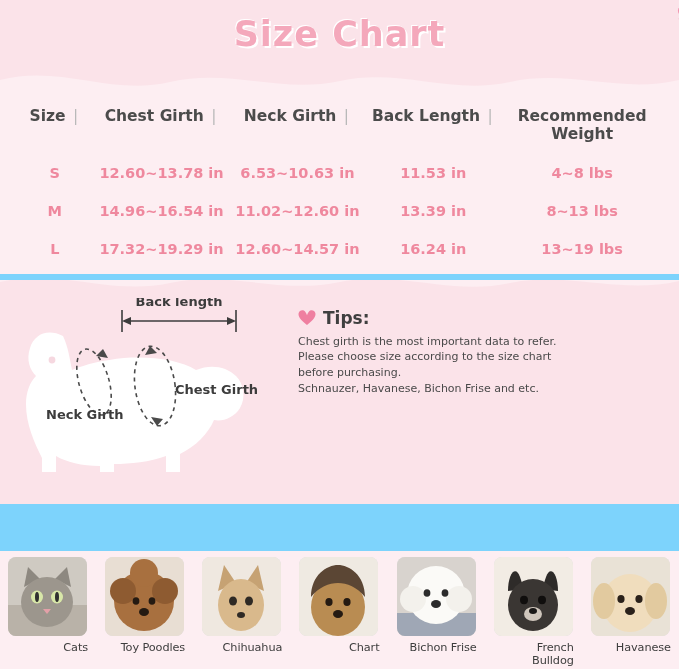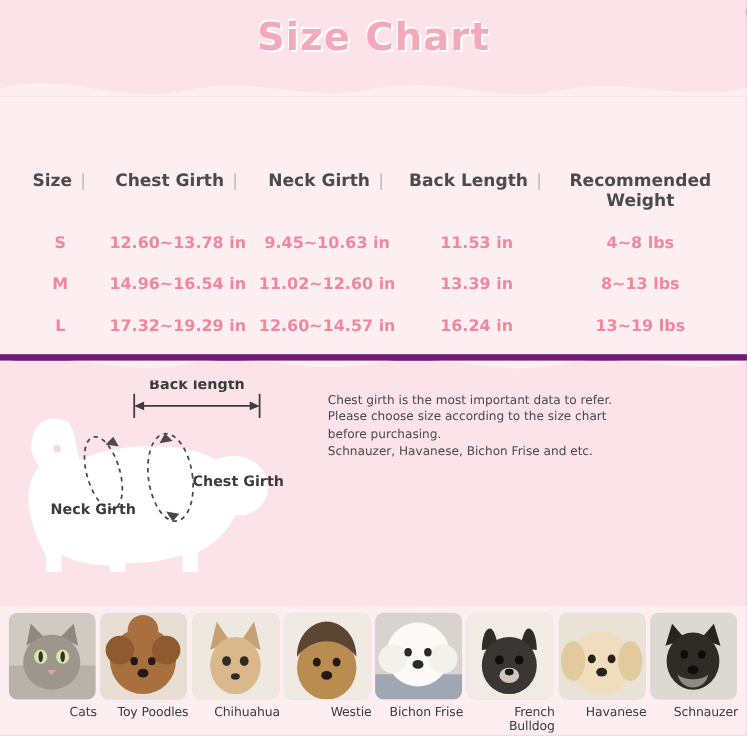--- a/index.html
+++ b/index.html
@@ -12,21 +12,21 @@
     font-family: "DejaVu Sans", sans-serif;
     background: #fdeef2;
     overflow: hidden;
     position: relative;
   }
 
   .page {
     position: relative;
     width: 679px;
     height: 669px;
-    background: #701a75;
+    background: #7dd3fc;
   }
 
   
   .header {
     position: relative;
     height: 88px;
     background: #fbe3e9;
     overflow: hidden;
   }
   .header-wave {
@@ -64,21 +64,20 @@
   
   .table-area {
     position: relative;
     padding: 14px 16px 6px 16px;
     background: #fdeef2;
   }
   table.size-table {
     width: 100%;
     border-collapse: collapse;
     table-layout: fixed;
-    margin-top: 48px;
   }
   table.size-table th {
     font-size: 15.5px;
     font-weight: bold;
     color: #4b4b4b;
     padding: 6px 0 10px 0;
     text-align: center;
     vertical-align: top;
     line-height: 1.15;
   }
@@ -235,21 +234,21 @@
           </th>
           <th class="col-weight">
             <span>Recommended Weight</span>
           </th>
         </tr>
       </thead>
       <tbody>
         <tr>
           <td class="rowlabel">S</td>
           <td>12.60~13.78 in</td>
-          <td>9.45~10.63 in</td>
+          <td>6.53~10.63 in</td>
           <td>11.53 in</td>
           <td>4~8 lbs</td>
         </tr>
         <tr>
           <td class="rowlabel">M</td>
           <td>14.96~16.54 in</td>
           <td>11.02~12.60 in</td>
           <td>13.39 in</td>
           <td>8~13 lbs</td>
         </tr>
@@ -298,20 +297,27 @@
           <polygon points="157,128 151,119 163,121" fill="#4a4a4a"></polygon>
           <text x="175" y="96" font-family="DejaVu Sans, sans-serif" font-size="13" font-weight="bold" fill="#3c3c3c">Chest Girth</text>
 
           <ellipse cx="94" cy="84" rx="15" ry="34" fill="none" stroke="#4a4a4a" stroke-width="1.6" stroke-dasharray="4 4" transform="rotate(-16 94 84)"></ellipse>
           <polygon points="103,51 96,58 108,60" fill="#4a4a4a"></polygon>
           <text x="46" y="121" font-family="DejaVu Sans, sans-serif" font-size="13" font-weight="bold" fill="#3c3c3c">Neck Girth</text>
         </svg>
       </div>
 
       <div class="tips">
+        <div class="tips-head">
+          <svg class="tips-heart" viewBox="0 0 18 17">
+            <path d="M9 16 C2 10.5, 0 7, 0.6 4.2 C1.3 1.2, 5.2 0.2, 7.2 2.8 C7.8 3.6, 8.6 5, 9 6.2
+                     C9.4 5, 10.2 3.6, 10.8 2.8 C12.8 0.2, 16.7 1.2, 17.4 4.2 C18 7, 16 10.5, 9 16 Z" fill="#ef7fa0"></path>
+          </svg>
+          <span class="tips-title">Tips:</span>
+        </div>
         <div class="tips-body">
           <div>Chest girth is the most important data to refer.</div>
           <div>Please choose size according to the size chart</div>
           <div>before purchasing.</div>
           <div>Schnauzer, Havanese, Bichon Frise and etc.</div>
         </div>
       </div>
     </div>
   </div>
 
@@ -370,21 +376,21 @@
       <div class="breed-photo">
         <svg viewBox="0 0 79 79" width="79" height="79">
           <rect width="79" height="79" fill="#efeae2"></rect>
           <ellipse cx="39" cy="50" rx="27" ry="29" fill="#b98c52"></ellipse>
           <path d="M12 40 C12 18, 28 8, 39 8 C50 8, 66 18, 66 40 C58 30, 48 26, 39 26 C30 26, 20 30, 12 40 Z" fill="#5b4634"></path>
           <ellipse cx="30" cy="45" rx="3.6" ry="4" fill="#241a12"></ellipse>
           <ellipse cx="48" cy="45" rx="3.6" ry="4" fill="#241a12"></ellipse>
           <ellipse cx="39" cy="57" rx="5" ry="4" fill="#241a12"></ellipse>
         </svg>
       </div>
-      <div class="breed-label">Westie</div>
+      <div class="breed-label">Chart</div>
     </div>
 
     <div class="breed">
       <div class="breed-photo">
         <svg viewBox="0 0 79 79" width="79" height="79">
           <rect width="79" height="79" fill="#d8d3ce"></rect>
           <rect y="56" width="79" height="23" fill="#9fa7b5"></rect>
           <circle cx="39" cy="38" r="29" fill="#fbfaf7"></circle>
           <circle cx="16" cy="42" r="13" fill="#f3f1ec"></circle>
           <circle cx="62" cy="42" r="13" fill="#f3f1ec"></circle>
@@ -420,30 +426,15 @@
           <ellipse cx="13" cy="44" rx="11" ry="18" fill="#e2ca9f"></ellipse>
           <ellipse cx="65" cy="44" rx="11" ry="18" fill="#e2ca9f"></ellipse>
           <ellipse cx="30" cy="42" rx="3.6" ry="4" fill="#2a211a"></ellipse>
           <ellipse cx="48" cy="42" rx="3.6" ry="4" fill="#2a211a"></ellipse>
           <ellipse cx="39" cy="54" rx="5" ry="4" fill="#2a211a"></ellipse>
         </svg>
       </div>
       <div class="breed-label">Havanese</div>
     </div>
 
-    <div class="breed">
-      <div class="breed-photo">
-        <svg viewBox="0 0 79 79" width="79" height="79">
-          <rect width="79" height="79" fill="#dcd8d2"></rect>
-          <path d="M14 30 L20 10 L32 24 Z" fill="#26241f"></path>
-          <path d="M64 30 L58 10 L46 24 Z" fill="#26241f"></path>
-          <ellipse cx="39" cy="44" rx="24" ry="26" fill="#2f2c28"></ellipse>
-          <ellipse cx="31" cy="38" rx="3.4" ry="3.8" fill="#0d0c0a"></ellipse>
-          <ellipse cx="47" cy="38" rx="3.4" ry="3.8" fill="#0d0c0a"></ellipse>
-          <path d="M25 56 C28 72, 50 72, 53 56 C48 62, 30 62, 25 56 Z" fill="#8f8b84"></path>
-          <ellipse cx="39" cy="52" rx="5" ry="4" fill="#0d0c0a"></ellipse>
-        </svg>
-      </div>
-      <div class="breed-label">Schnauzer</div>
-    </div>
 
   </div>
 </div>
 
 </body></html>

